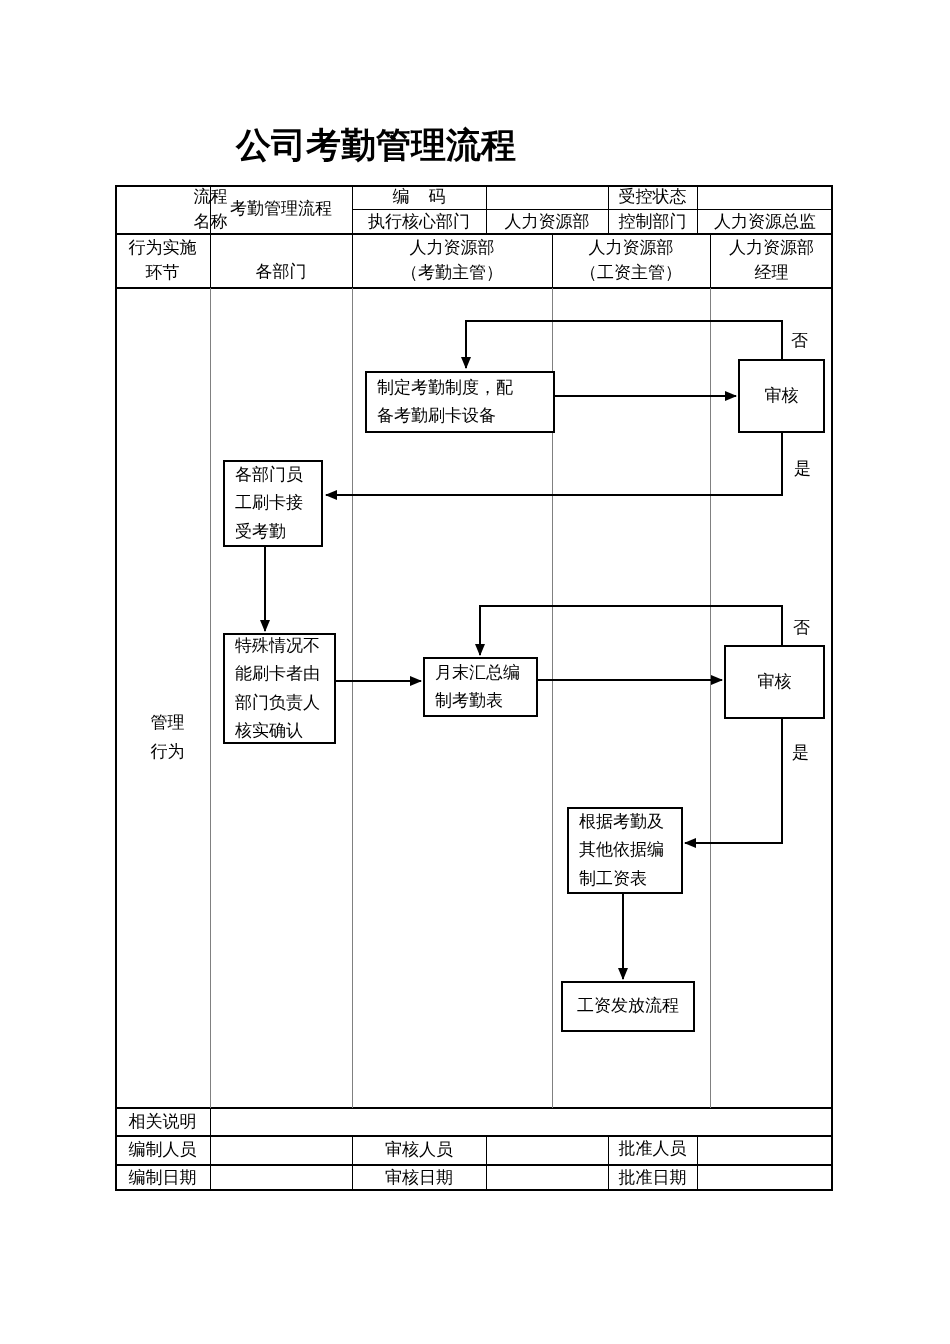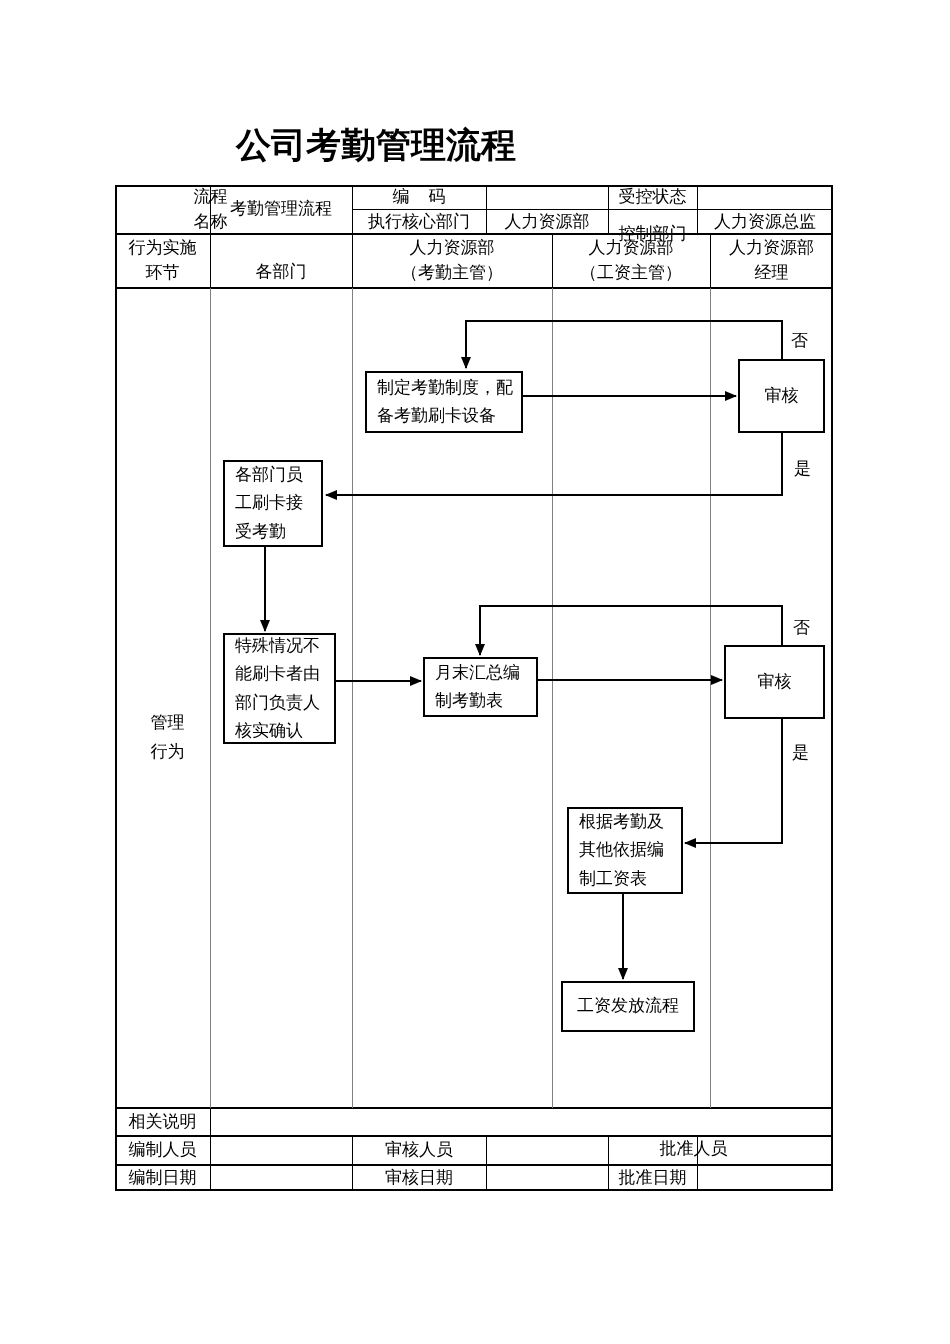--- a/index.html
+++ b/index.html
@@ -60,21 +60,21 @@
 
   <div class="cell" style="left:115px;top:185px;width:95px;height:49px;margin-left:48px;">流程
 名称</div>
   <div class="cell" style="left:210px;top:185px;width:142px;height:49px;">考勤管理流程</div>
   <div class="cell pre" style="left:352px;top:185px;width:134px;height:25px;">编    码</div>
   <div class="cell" style="left:486px;top:185px;width:122px;height:25px;"></div>
   <div class="cell" style="left:608px;top:185px;width:89px;height:25px;">受控状态</div>
   <div class="cell" style="left:697px;top:185px;width:136px;height:25px;"></div>
   <div class="cell" style="left:352px;top:210px;width:134px;height:24px;">执行核心部门</div>
   <div class="cell" style="left:486px;top:210px;width:122px;height:24px;">人力资源部</div>
-  <div class="cell" style="left:608px;top:222px;width:89px;height:24px;text-align:center;">控制部门</div>
+  <div class="cell" style="left:608px;top:210px;width:89px;height:24px;text-align:center;">控制部门</div>
   <div class="cell" style="left:697px;top:210px;width:136px;height:24px;">人力资源总监</div>
 
   <div class="cell bottom" style="left:210px;top:234px;width:142px;height:54px;">各部门</div>
   <div class="cell" style="left:115px;top:234px;width:95px;height:54px;">行为实施
 环节</div>
   <div class="cell" style="left:352px;top:234px;width:200px;height:54px;">人力资源部
 （考勤主管）</div>
   <div class="cell" style="left:552px;top:234px;width:158px;height:54px;">人力资源部
 （工资主管）</div>
   <div class="cell" style="left:710px;top:234px;width:123px;height:54px;">人力资源部
@@ -93,21 +93,21 @@
     <path d="M523,396 L736,396" fill="none" stroke="#000" stroke-width="2" marker-end="url(#arr)"></path>
     <path d="M782,433 L782,495 L326,495" fill="none" stroke="#000" stroke-width="2" marker-end="url(#arr)"></path>
     <path d="M265,547 L265,631" fill="none" stroke="#000" stroke-width="2" marker-end="url(#arr)"></path>
     <path d="M336,681 L421,681" fill="none" stroke="#000" stroke-width="2" marker-end="url(#arr)"></path>
     <path d="M782,645 L782,606 L480,606 L480,655" fill="none" stroke="#000" stroke-width="2" marker-end="url(#arr)"></path>
     <path d="M538,680 L722,680" fill="none" stroke="#000" stroke-width="2" marker-end="url(#arr)"></path>
     <path d="M782,719 L782,843 L685,843" fill="none" stroke="#000" stroke-width="2" marker-end="url(#arr)"></path>
     <path d="M623,894 L623,979" fill="none" stroke="#000" stroke-width="2" marker-end="url(#arr)"></path>
   </svg>
 
-  <div class="fbox left" style="left:365px;top:371px;width:158px;height:62px;">制定考勤制度，配
+  <div class="fbox left" style="left:365px;top:371px;width:190px;height:62px;">制定考勤制度，配
 备考勤刷卡设备</div>
   <div class="fbox" style="left:738px;top:359px;width:87px;height:74px;">审核</div>
   <div class="fbox left" style="left:223px;top:460px;width:100px;height:87px;">各部门员
 工刷卡接
 受考勤</div>
   <div class="fbox left" style="left:423px;top:657px;width:115px;height:60px;">月末汇总编
 制考勤表</div>
   <div class="fbox left" style="left:223px;top:633px;width:113px;height:111px;">特殊情况不
 能刷卡者由
 部门负责人
@@ -123,21 +123,21 @@
   <div class="flabel" style="left:793px;top:616px;">否</div>
   <div class="flabel" style="left:792px;top:741px;">是</div>
 
   <div class="cell" style="left:115px;top:1108px;width:95px;height:28px;">相关说明</div>
   <div class="cell" style="left:210px;top:1108px;width:623px;height:28px;"></div>
 
   <div class="cell" style="left:115px;top:1136px;width:95px;height:29px;">编制人员</div>
   <div class="cell" style="left:210px;top:1136px;width:142px;height:29px;"></div>
   <div class="cell" style="left:352px;top:1136px;width:134px;height:29px;">审核人员</div>
   <div class="cell" style="left:486px;top:1136px;width:122px;height:29px;"></div>
-  <div class="cell" style="left:608px;top:1136px;width:89px;height:26px;padding-left:41px;">批准人员</div>
+  <div class="cell" style="left:608px;top:1136px;width:89px;height:26px;">批准人员</div>
   <div class="cell" style="left:697px;top:1136px;width:136px;height:29px;"></div>
 
   <div class="cell" style="left:115px;top:1165px;width:95px;height:26px;">编制日期</div>
   <div class="cell" style="left:210px;top:1165px;width:142px;height:26px;"></div>
   <div class="cell" style="left:352px;top:1165px;width:134px;height:26px;">审核日期</div>
   <div class="cell" style="left:486px;top:1165px;width:122px;height:26px;"></div>
   <div class="cell" style="left:608px;top:1165px;width:89px;height:26px;">批准日期</div>
   <div class="cell" style="left:697px;top:1165px;width:136px;height:26px;"></div>
 
 </div>

